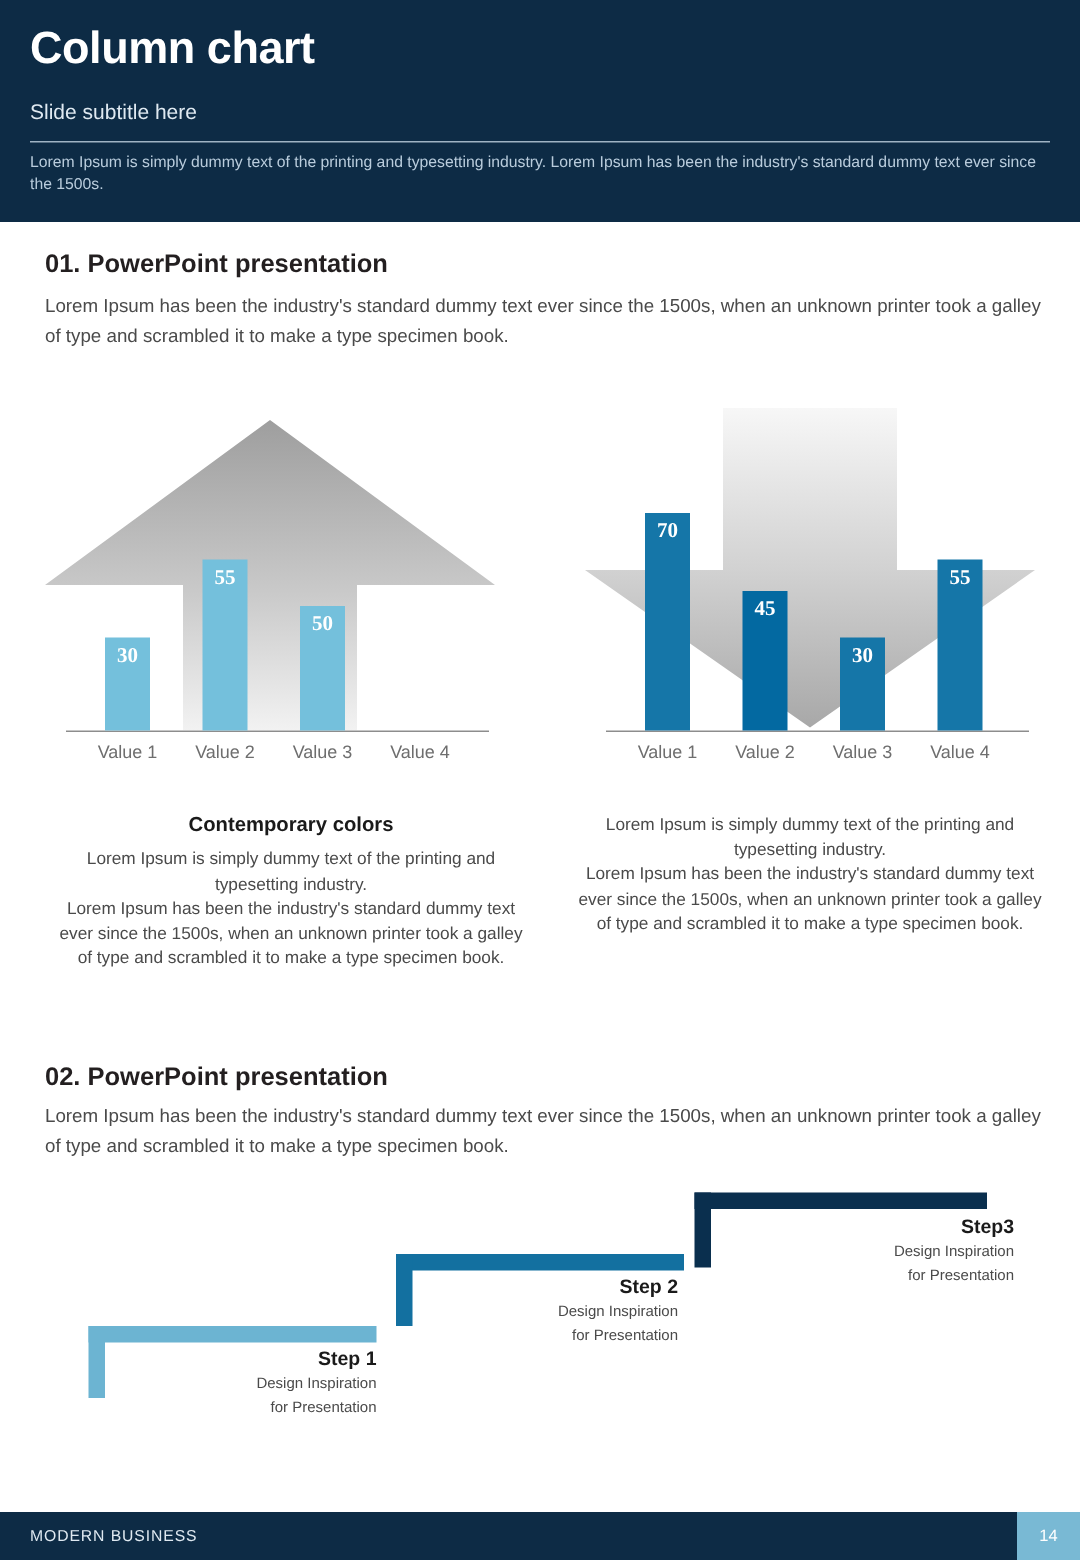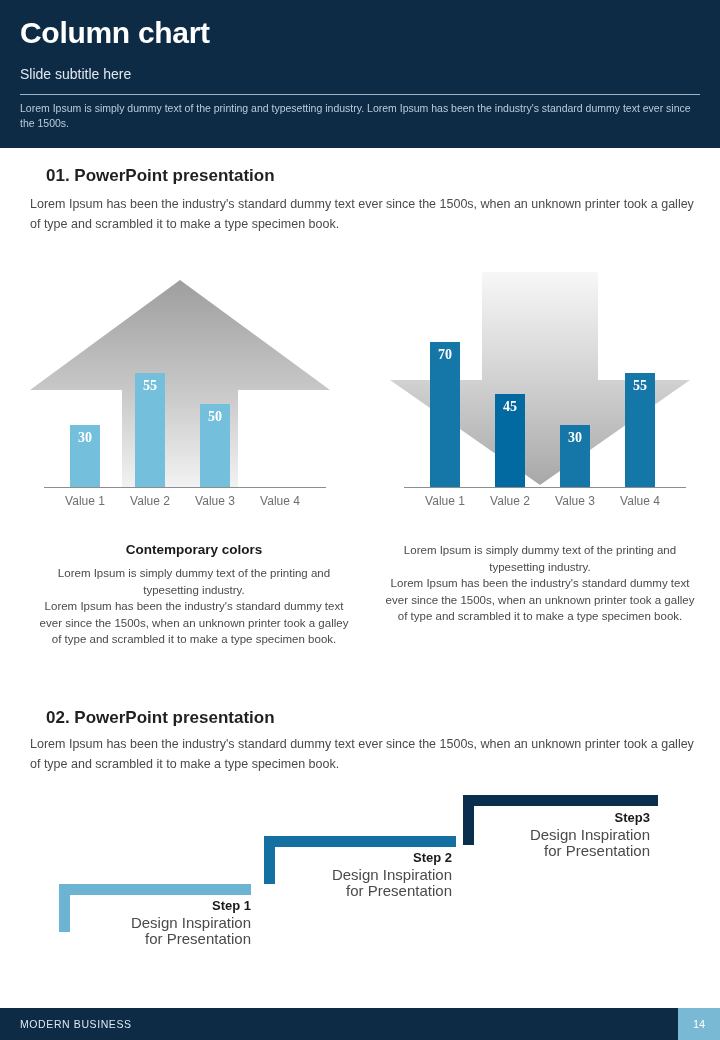--- a/index.html
+++ b/index.html
@@ -29,21 +29,21 @@
     position: absolute; left: 20px; top: 94px; width: 680px; height: 1px;
     background: #9fb3c4;
   }
   .header-desc {
     position: absolute; left: 20px; top: 101px; width: 684px;
     font-size: 10.5px; line-height: 15px; color: #b9ccdc;
   }
 
   
   .sec-title {
-    position: absolute; font-size: 17px; font-weight: bold; color: #231f20; margin-left: 16px;
+    position: absolute; font-size: 17px; font-weight: bold; color: #231f20;
   }
   .sec-desc {
     position: absolute; font-size: 12.5px; line-height: 20px; color: #4a4a4a;
   }
 
   
   .chart { position: absolute; width: 310px; height: 245px; }
   .chart-canvas { position: absolute; left: 0; top: 0; width: 310px; height: 215px; }
   .baseline {
     position: absolute; left: 14px; top: 215px; width: 282px; height: 1px;
@@ -72,21 +72,21 @@
   }
   .feature-body { font-size: 11.5px; line-height: 16.5px; color: #4a4a4a; }
 
   
   .steps { position: absolute; left: 0; top: 790px; width: 720px; height: 170px; }
   .step-shape { position: absolute; }
   .step-h { position: absolute; left: 0; top: 0; height: 11px; }
   .step-v { position: absolute; left: 0; top: 0; width: 11px; }
   .step-text { position: absolute; text-align: right; }
   .step-name { font-size: 13px; font-weight: bold; color: #1a1a1a; }
-  .step-sub { font-size: 15px; line-height: 16px; color: #4a4a4a; margin-top: 2px; }
+  .step-sub { font-size: 10px; line-height: 16px; color: #4a4a4a; margin-top: 2px; }
 
   
   .footer {
     position: absolute; left: 0; top: 1008px; width: 720px; height: 32px;
     background: #0d2b45;
   }
   .footer-label {
     position: absolute; left: 20px; top: 10px;
     font-size: 10.5px; color: #dfe9f1; letter-spacing: 0.6px;
   }
@@ -189,21 +189,21 @@
 
   <div class="sec-title" style="left:30px; top:708px;">02. PowerPoint presentation</div>
   <div class="sec-desc" style="left:30px; top:734px; width:668px;">Lorem Ipsum has been the industry's standard dummy text ever since the 1500s, when an unknown printer took a galley of type and scrambled it to make a type specimen book.</div>
 
   <div class="steps">
 
     <div class="step-shape" style="left:463px; top:5px; width:195px; height:50px;">
       <div class="step-h" style="width:195px; background:#0a2f4e;"></div>
       <div class="step-v" style="height:50px; background:#0a2f4e;"></div>
     </div>
-    <div class="step-text" style="left:470px; top:20px; width:180px;">
+    <div class="step-text" style="left:496px; top:20px; width:180px;">
       <div class="step-name">Step3</div>
       <div class="step-sub" style="white-space:pre-line;">Design Inspiration
 for Presentation</div>
     </div>
 
     <div class="step-shape" style="left:264px; top:46px; width:192px; height:48px;">
       <div class="step-h" style="width:192px; background:#1370a0;"></div>
       <div class="step-v" style="height:48px; background:#1370a0;"></div>
     </div>
     <div class="step-text" style="left:270px; top:60px; width:182px;">

